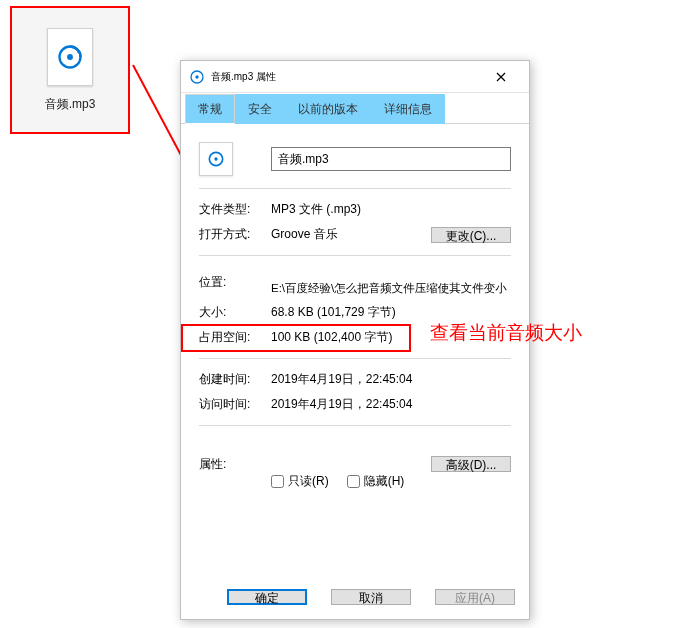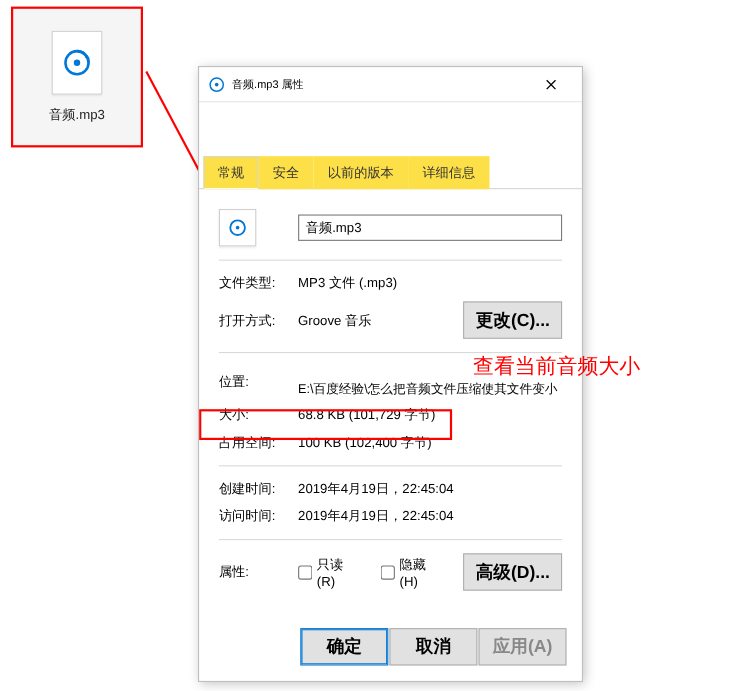--- a/index.html
+++ b/index.html
@@ -16,44 +16,44 @@
   .arrow { position: absolute; left: 128px; top: 60px; width: 180px; height: 260px; pointer-events: none; }
 
   
   .dialog { position: absolute; left: 180px; top: 60px; width: 350px; height: 560px; background: #fff; border: 1px solid #bfbfbf; box-shadow: 2px 2px 10px rgba(0,0,0,.25); display:flex; flex-direction:column; }
   .titlebar { height: 32px; display:flex; align-items:center; padding: 0 8px; border-bottom: 1px solid #e5e5e5; }
   .titlebar .ticon { width:16px; height:16px; margin-right:6px; }
   .titlebar .ttext { font-size: 10px; flex:1; color:#000; }
   .titlebar .close { width: 40px; height: 28px; display:flex; align-items:center; justify-content:center; font-size: 14px; color:#000; }
 
   .tabs { display:flex; border-bottom: 1px solid #d4d4d4; padding: 0 4px; }
-  .tab { font-size: 12px; padding: 6px 12px 5px; border: 1px solid transparent; position:relative; top:1px; background:#fde047; color:#333;margin-top:48px; }
+  .tab { font-size: 12px; padding: 6px 12px 5px; border: 1px solid transparent; position:relative; top:1px; background:#7dd3fc; color:#333; }
   .tab.active { border: 1px solid #d4d4d4; border-bottom: 1px solid #fff; }
 
   .content { flex:1; padding: 14px 18px 0; font-size: 12px; color:#000; overflow:hidden; position:relative; }
   .row { display:flex; align-items:center; min-height: 22px; padding: 4px 0; }
   .row .label { width: 72px; flex-shrink:0; }
   .row .value { flex:1; word-break: break-all; }
 
   .filename-input { flex:1; height: 24px; border:1px solid #7a7a7a; padding: 2px 6px; font-size:12px; background:#fff; }
 
   .sep { border-top: 1px solid #d9d9d9; margin: 8px 0; }
 
   .content .icon-cell { width:72px; display:flex; }
   .content .small-icon { width:34px; height:34px; border:1px solid #d0d0d0; background:#fff; display:flex; align-items:center; justify-content:center; box-shadow: 0 1px 2px rgba(0,0,0,.1); }
   .small-icon svg { width:20px; height:20px; }
 
-  .winbtn { height: 34px; font-size: 16px; background: #e1e1e1; border: 1px solid #adadad; padding: 0 10px; min-width: 80px; font-weight: bold; }
+  .winbtn { height: 16px; font-size: 12px; background: #e1e1e1; border: 1px solid #adadad; padding: 0 10px; min-width: 80px; }
   .winbtn.disabled { color:#888; }
   .winbtn.primary { border-color:#0078d7; box-shadow: inset 0 0 0 1px #0078d7; }
 
-  .checkbox-wrap { display:flex; align-items:center; gap:4px; margin-right:18px; font-size:12px; }
+  .checkbox-wrap { display:flex; align-items:center; gap:4px; margin-right:18px; font-size:12px;margin-top:35px; }
   .checkbox-wrap input { width:13px; height:13px; }
 
-  .footer { padding: 10px 14px 14px; display:flex; justify-content:flex-end; gap:1px; }
+  .footer { padding: 10px 14px 14px; display:flex; justify-content:flex-end; gap:24px; }
 
   
   .size-highlight { position:absolute; border:2px solid #ff0000; pointer-events:none; }
 
   
   .annotation { position:absolute; color:#ff0000; font-size:19px; font-family: "SimSun","Microsoft YaHei"; }
 
 </style>
 </head>
 <body>

